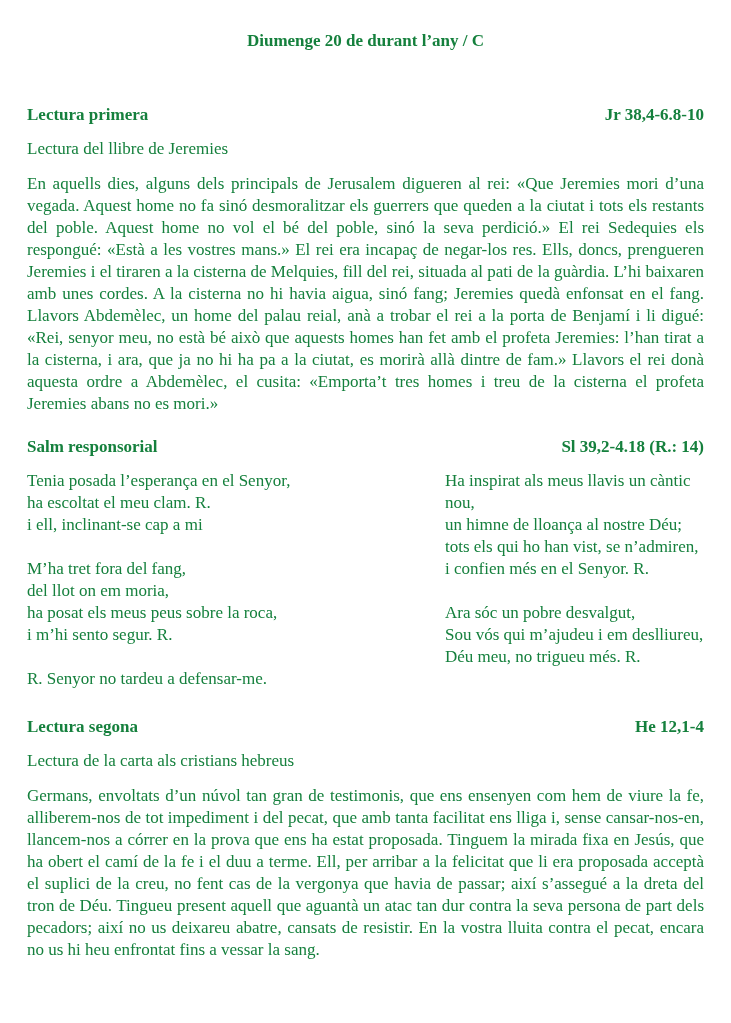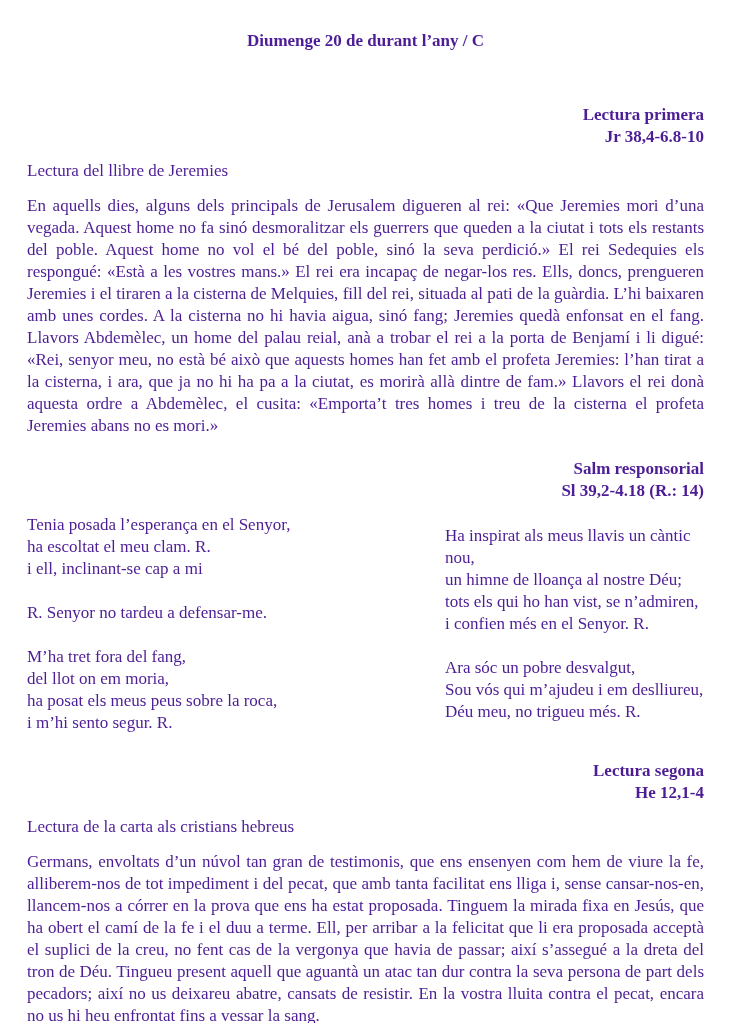--- a/index.html
+++ b/index.html
@@ -7,58 +7,56 @@
     padding: 0;
     background: #ffffff;
   }
   .page {
     position: relative;
     width: 731px;
     height: 1023px;
     box-sizing: border-box;
     padding: 30px 27px 0 27px;
     background: #ffffff;
-    color: #4c1d95;
+    color: #15803d;
     font-family: "Liberation Serif", serif;
     font-size: 17px;
     line-height: 22px;
     overflow: hidden;
   }
   .doc-title {
     text-align: center;
     font-weight: bold;
     margin: 0 0 52px 0;
   }
   .section-head {
     display: flex;
     justify-content: space-between;
-    align-items: flex-end;
+    align-items: flex-start;
     margin: 0 0 12px 0;
-    flex-direction: column;
   }
   .section-head .heading {
     font-weight: bold;
   }
   .section-head .reference {
     font-weight: bold;
   }
   .source-line {
     margin: 0 0 13px 0;
   }
   .body-par {
     text-align: justify;
     margin: 0 0 21px 0;
   }
   .body-par.last {
     margin-bottom: 0;
   }
   .psalm-columns {
     display: flex;
     margin: 0 0 26px 0;
-    align-items: center;
   }
   .psalm-col.left {
     width: 370px;
     flex: 0 0 370px;
   }
   .psalm-col.right {
     flex: 1 1 auto;
     margin-left: 48px;
   }
   .stanza {
@@ -87,27 +85,27 @@
     <span class="reference">Sl 39,2-4.18 (R.: 14)</span>
   </div>
   <div class="psalm-columns">
     <div class="psalm-col left">
         <div class="stanza">
           <div class="psalm-line">Tenia posada l’esperança en el Senyor,</div>
           <div class="psalm-line">ha escoltat el meu clam. R.</div>
           <div class="psalm-line">i ell, inclinant-se cap a mi</div>
         </div>
         <div class="stanza">
-          <div class="psalm-line">R. Senyor no tardeu a defensar-me.</div>
-        </div>
-        <div class="stanza">
           <div class="psalm-line">M’ha tret fora del fang,</div>
           <div class="psalm-line">del llot on em moria,</div>
           <div class="psalm-line">ha posat els meus peus sobre la roca,</div>
           <div class="psalm-line">i m’hi sento segur. R.</div>
+        </div>
+        <div class="stanza">
+          <div class="psalm-line">R. Senyor no tardeu a defensar-me.</div>
         </div>
       </div>
     <div class="psalm-col right">
         <div class="stanza">
           <div class="psalm-line">Ha inspirat als meus llavis un càntic nou,</div>
           <div class="psalm-line">un himne de lloança al nostre Déu;</div>
           <div class="psalm-line">tots els qui ho han vist, se n’admiren,</div>
           <div class="psalm-line">i confien més en el Senyor. R.</div>
         </div>
         <div class="stanza">

